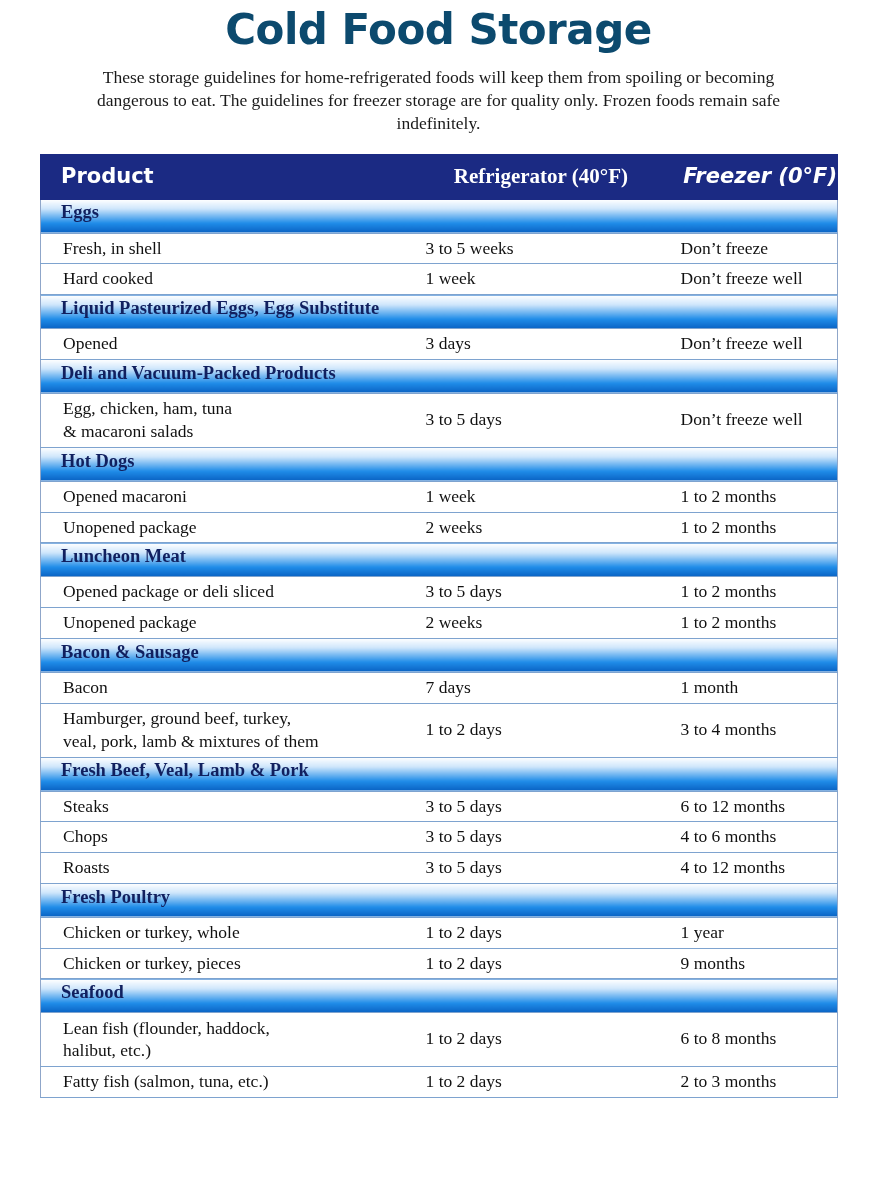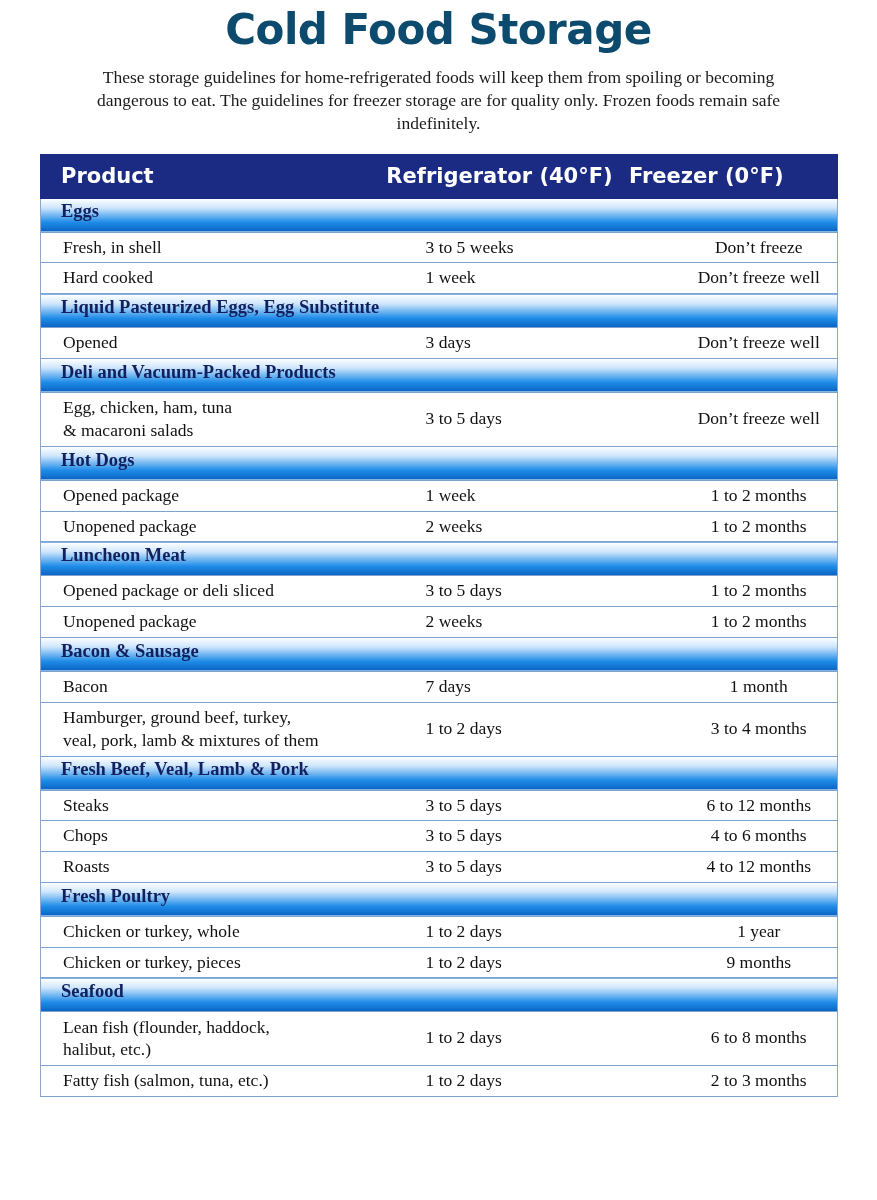--- a/index.html
+++ b/index.html
@@ -54,22 +54,22 @@
     color: #ffffff;
     font-family: "DejaVu Sans", sans-serif;
     font-weight: bold;
     font-size: 21px;
     letter-spacing: 0px;
     padding: 9px 0 10px 4px;
     border: 1px solid #1b2a83;
     text-align: left;
   }
   thead th.h-product { padding-left: 20px; }
-  thead th.h-fridge  { text-align: center; padding-left: 0; }
-  thead th.h-freezer { text-align: left; padding-left: 0; }
+  thead th.h-fridge  { text-align: right; padding-left: 0; font-family: Liberation Serif, serif; }
+  thead th.h-freezer { text-align: right; padding-left: 0; font-style: italic; }
 
   tr.section td {
     background: linear-gradient(to bottom, #ffffff 0%, #cfe6fb 28%, #1f8ce8 72%, #0a63c4 100%);
     font-family: "Liberation Serif", serif;
     font-weight: bold;
     font-style: normal;
     font-size: 18.5px;
     color: #11205f;
     padding: 4px 0 5px 20px;
     border-left: 1px solid #8fa6c9;
@@ -89,21 +89,21 @@
     color: #111111;
     border-bottom: 1px solid #7ea3cf;
     border-left: 1px solid #8fa6c9;
     border-right: 1px solid #8fa6c9;
     padding: 3px 0 4px 0;
     vertical-align: middle;
     line-height: 1.3;
   }
   td.product  { padding-left: 22px; }
   td.fridge   { padding-left: 55px; }
-  td.freezer  { padding-left: 52px; text-align: center; }
+  td.freezer  { padding-left: 52px; }
   td.mid      { border-left: none; border-right: none; }
   td.leftcell { border-right: none; }
   td.rightcell{ border-left: none; }
 
   tr.two-line td { height: 46px; }
   .line2 { display: block; }
   .pad-top { padding-top: 2px; }
 </style>
 </head>
 <body>
@@ -155,21 +155,21 @@
         </tr>
         <tr class="two-line">
           <td class="product leftcell"><span>Egg, chicken, ham, tuna</span><span class="line2">&amp; macaroni salads</span></td>
           <td class="fridge mid pad-top">3 to 5 days</td>
           <td class="freezer rightcell pad-top">Don’t freeze well</td>
         </tr>
         <tr class="section">
           <td colspan="3"><span class="sec-label">Hot Dogs</span></td>
         </tr>
         <tr>
-          <td class="product leftcell"><span>Opened package</span></td>
+          <td class="product leftcell"><span>Opened macaroni</span></td>
           <td class="fridge mid">1 week</td>
           <td class="freezer rightcell">1 to 2 months</td>
         </tr>
         <tr>
           <td class="product leftcell"><span>Unopened package</span></td>
           <td class="fridge mid">2 weeks</td>
           <td class="freezer rightcell">1 to 2 months</td>
         </tr>
         <tr class="section">
           <td colspan="3"><span class="sec-label">Luncheon Meat</span></td>

